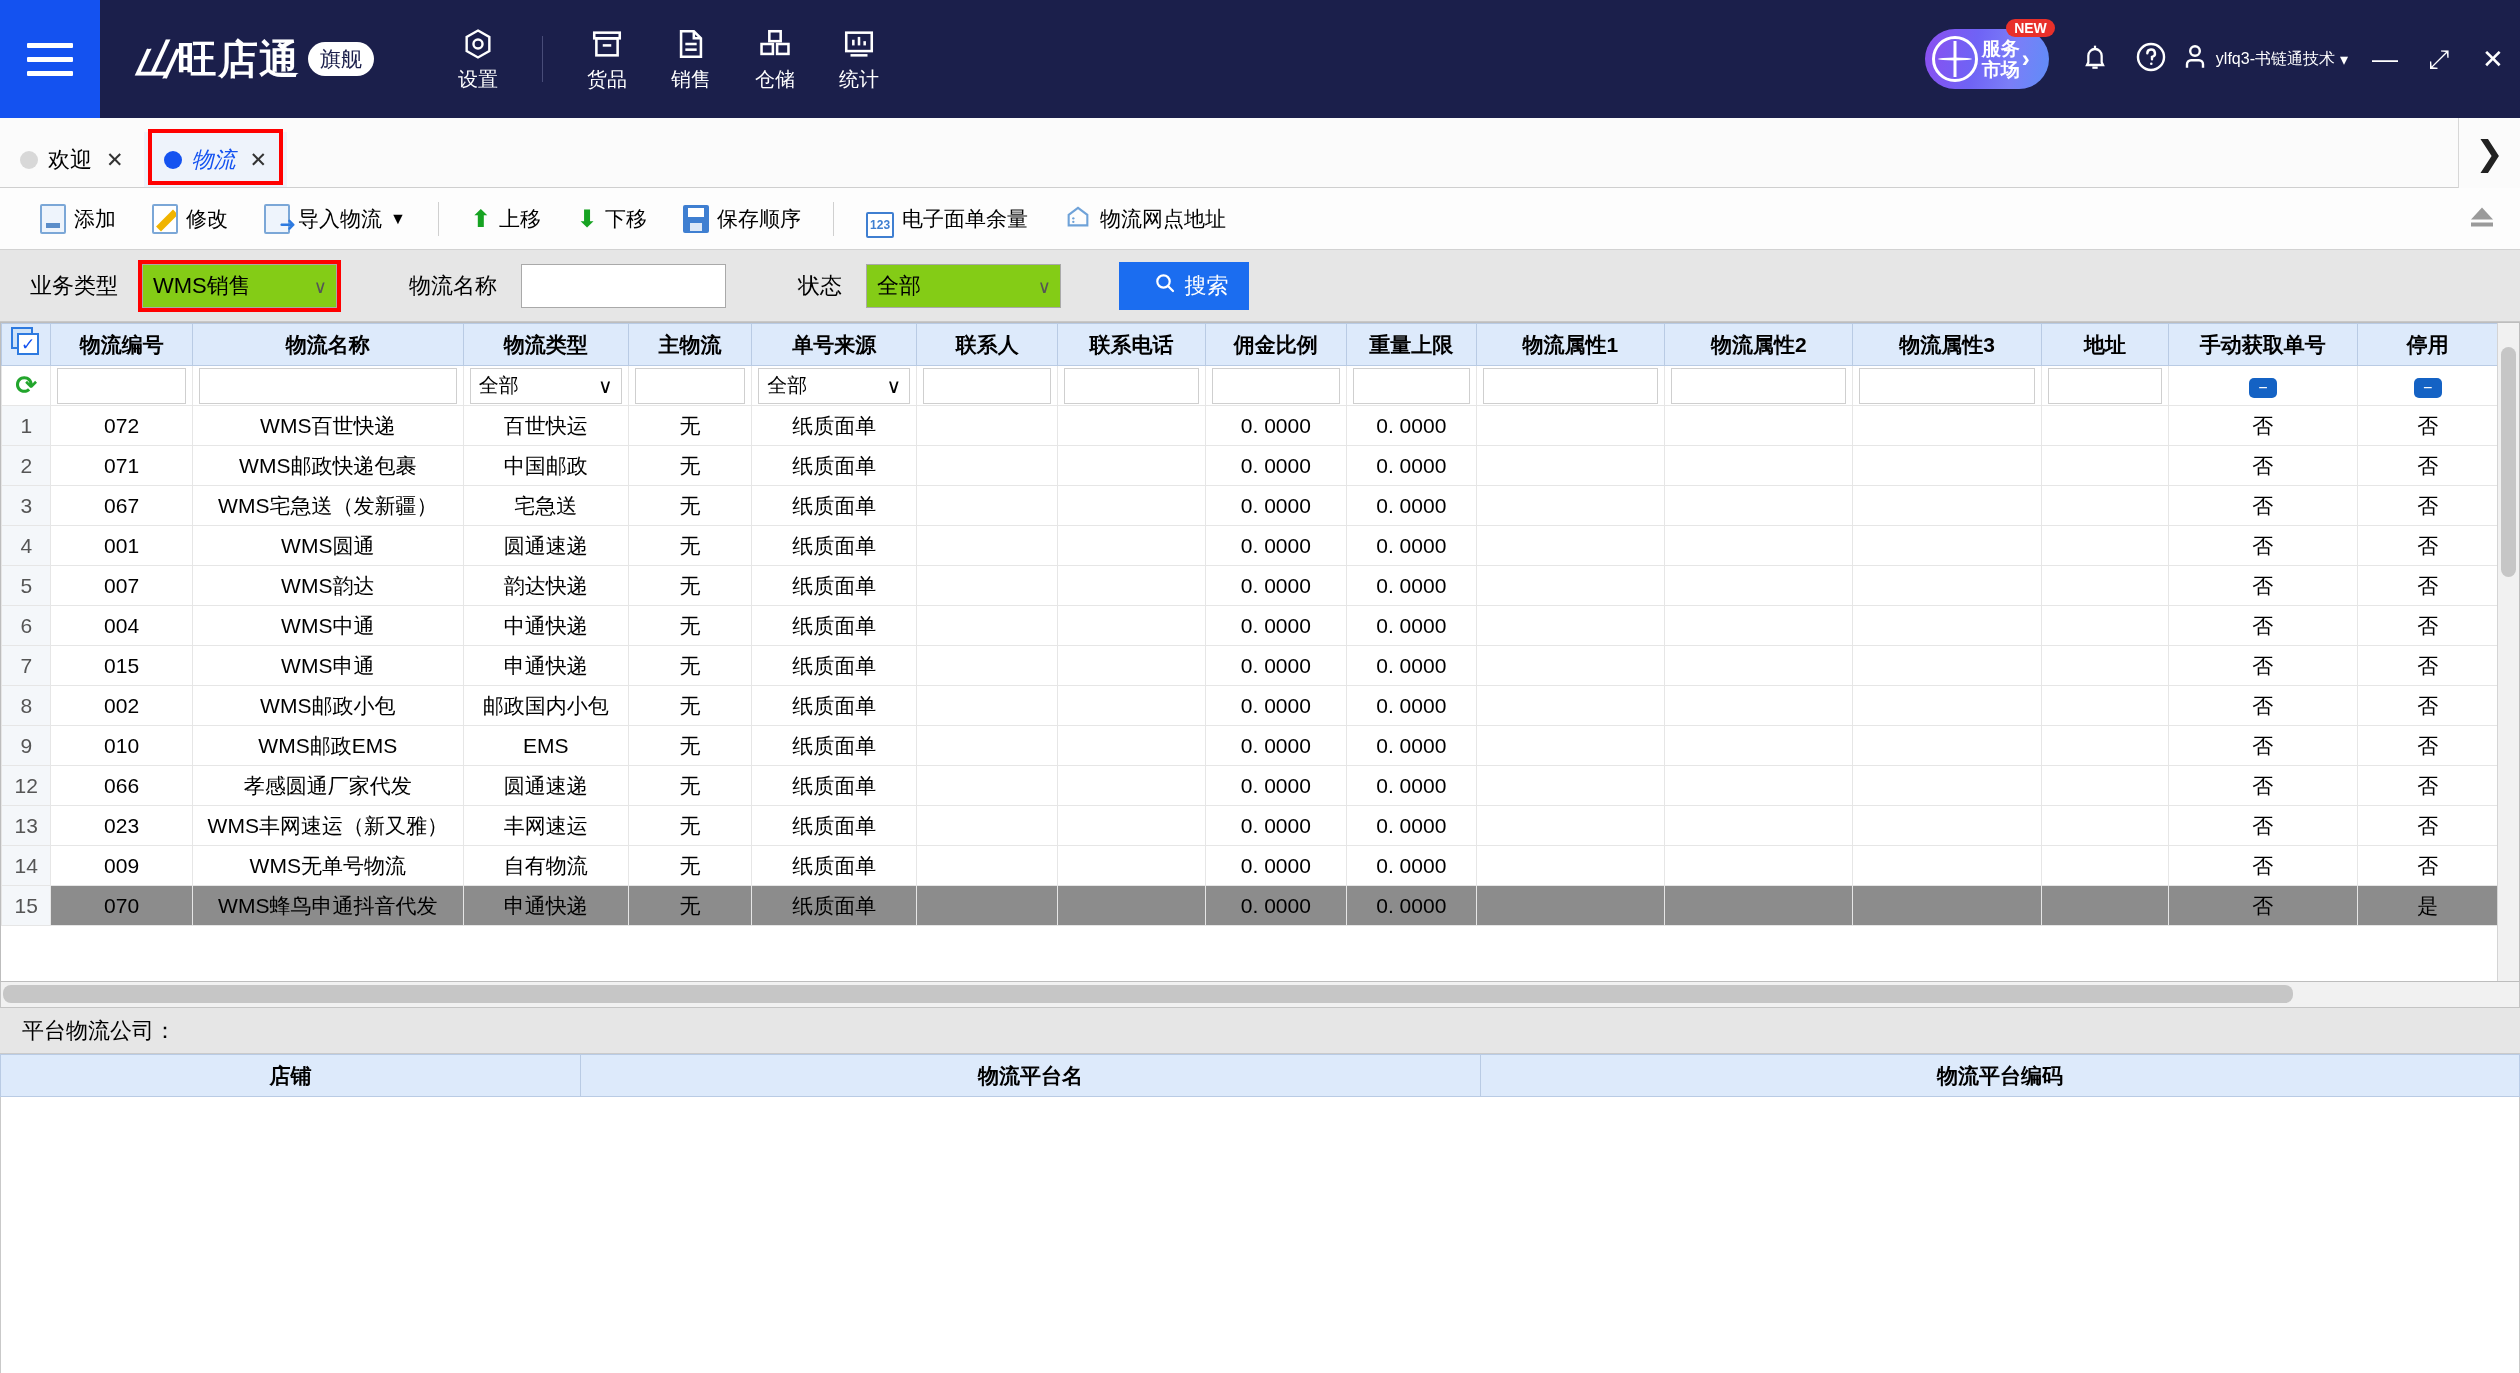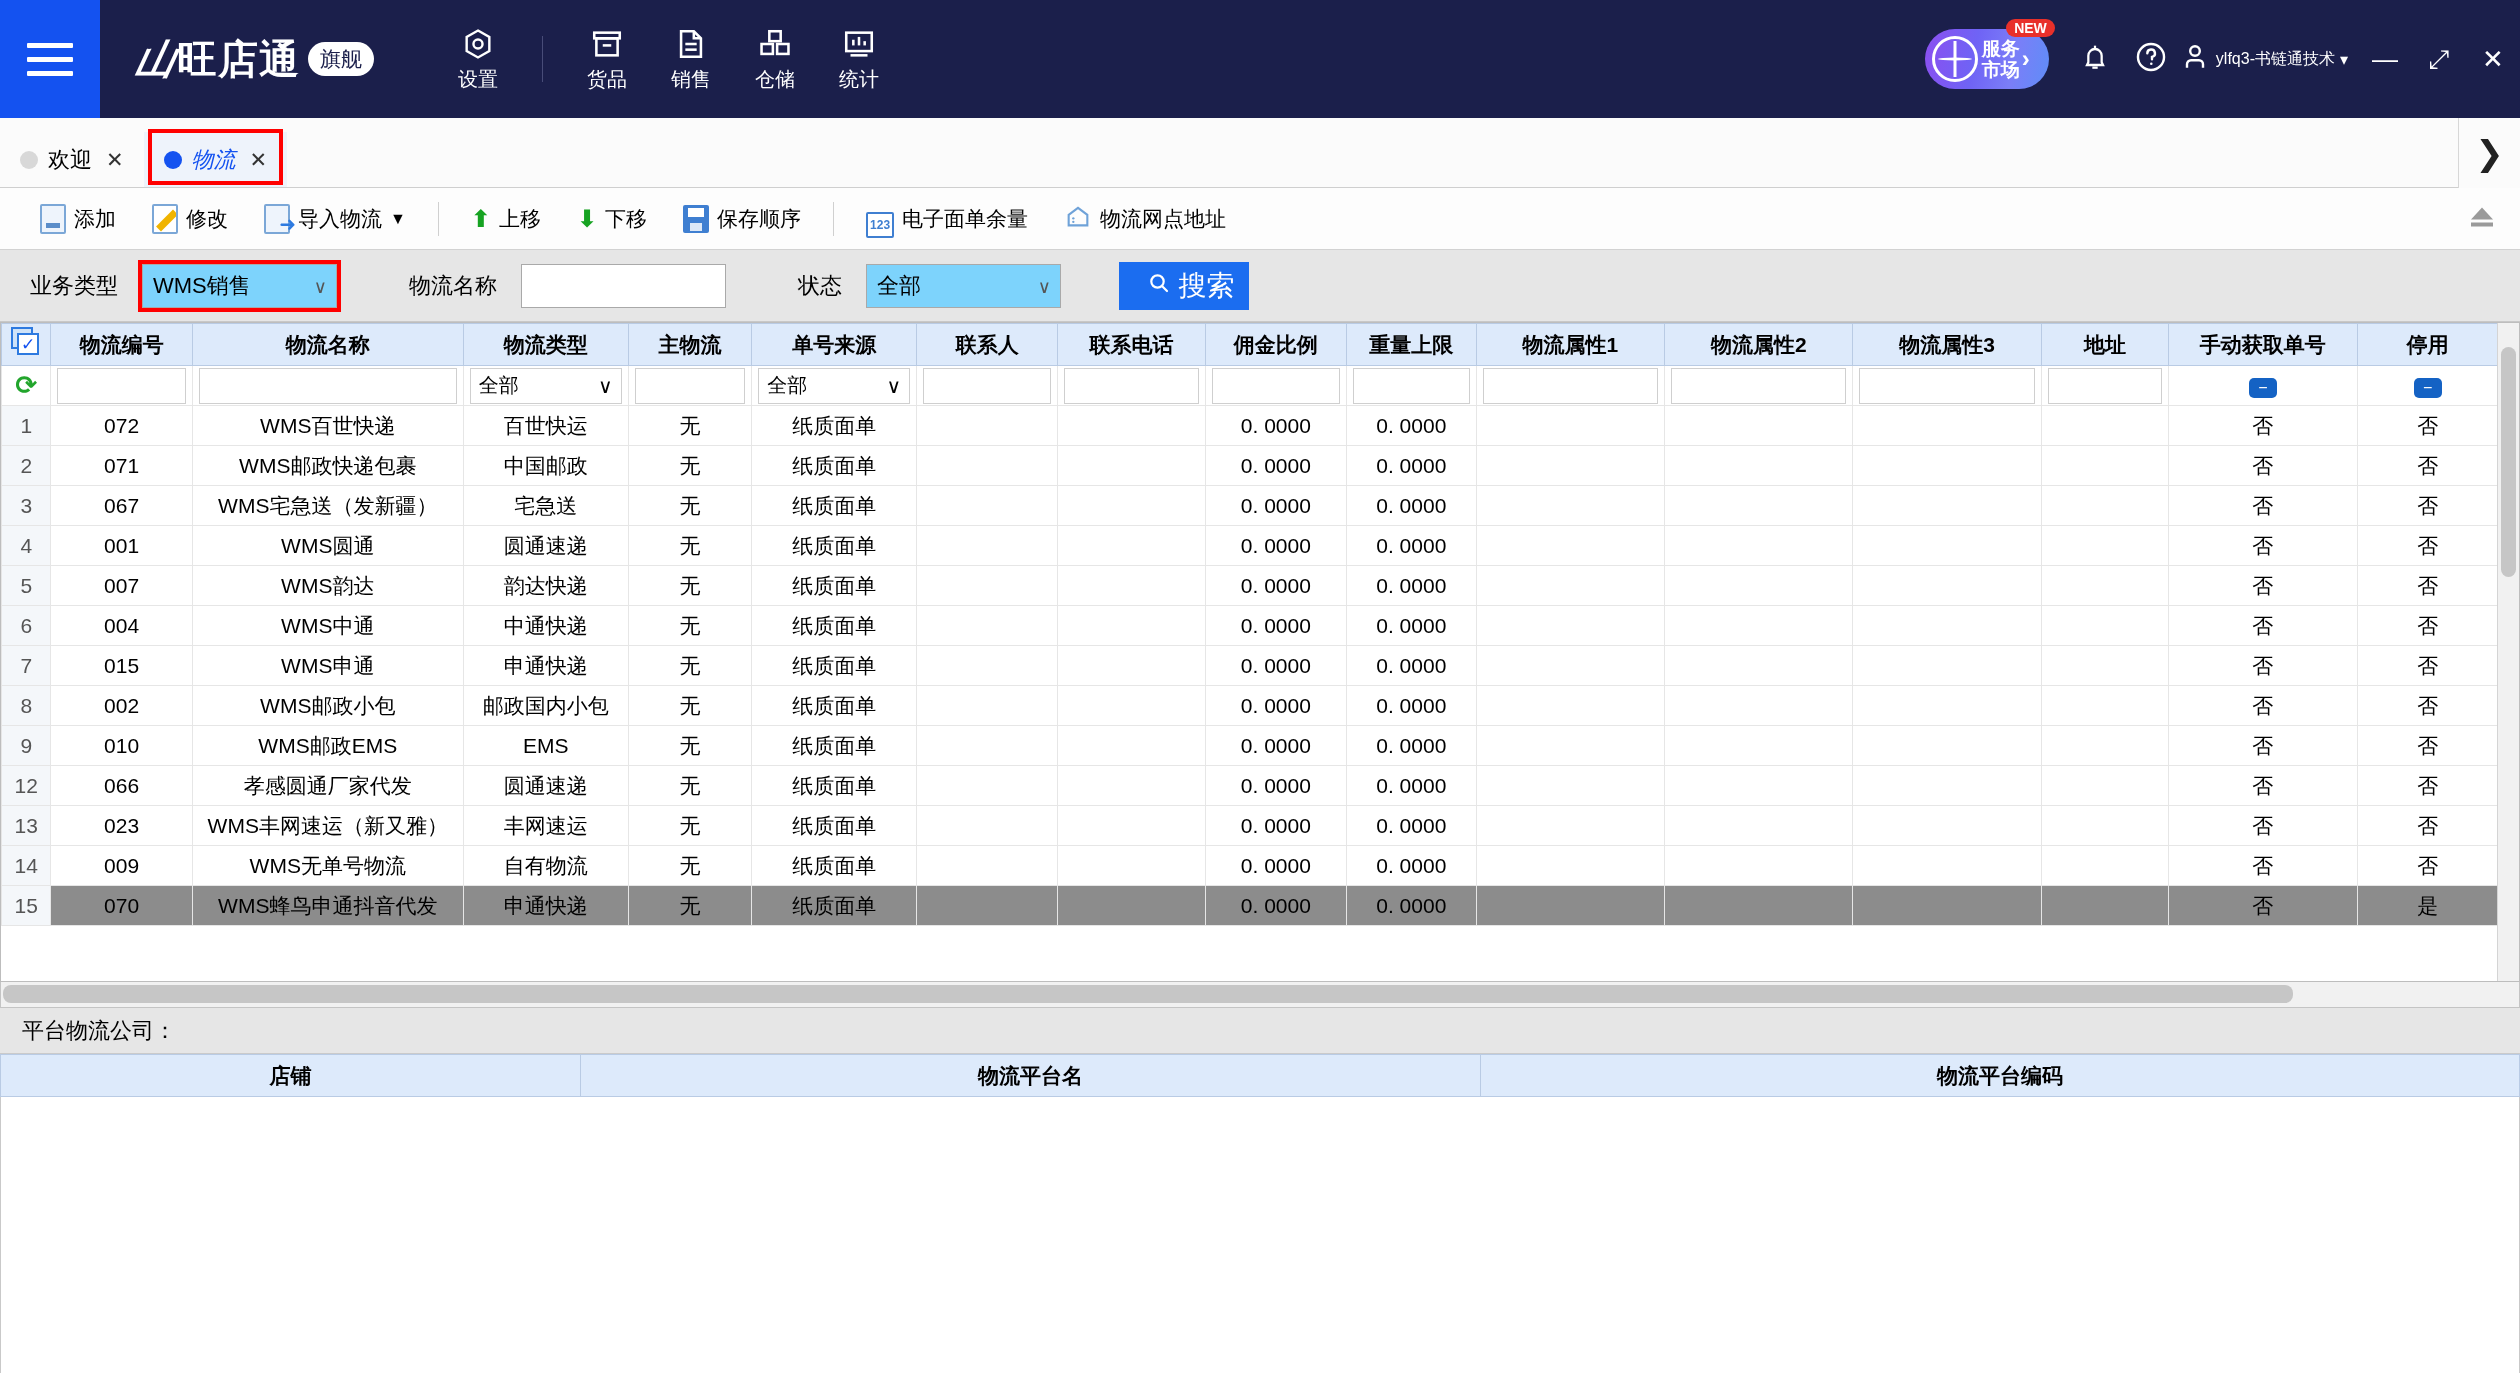--- a/index.html
+++ b/index.html
@@ -149,33 +149,33 @@
   .arrow-dn{color:#17a322;font-size:24px;font-weight:bold;line-height:1;}
 
   
   .searchbar{
     height:72px;background:#e6e6e6;border-bottom:1px solid #c8c8c8;
     display:flex;align-items:center;padding-left:30px;gap:12px;
   }
   .sb-label{font-size:22px;margin-right:12px;}
   .sel-wrap{position:relative;display:inline-block;}
   .sel{
-    width:195px;height:44px;background:#7dd3fc;border:1px solid #a9a9a9;
+    width:195px;height:44px;background:#84cc16;border:1px solid #a9a9a9;
     font-size:22px;padding:0 30px 0 10px;display:flex;align-items:center;
     cursor:pointer;
   }
   .sel .caret{position:absolute;right:10px;top:12px;font-size:18px;color:#555;}
   .sel-wrap.highlight{ outline:4px solid #ff0000; }
   .txtinput{
     width:205px;height:44px;background:#fff;border:1px solid #a9a9a9;
     font-size:21px;padding:0 8px;
   }
   .searchbtn{
     background:#1b6df0;color:#fff;height:48px;width:130px;border:none;
-    font-size:28px;display:flex;align-items:center;justify-content:center;gap:8px;
+    font-size:22px;display:flex;align-items:center;justify-content:center;gap:8px;
     cursor:pointer;
     padding-left:13px;
   }
 
   
   .gridwrap{
     background:#fff;border:1px solid #bdbdbd;margin:0;
     position:relative;
     height:660px; overflow:hidden;
   }

